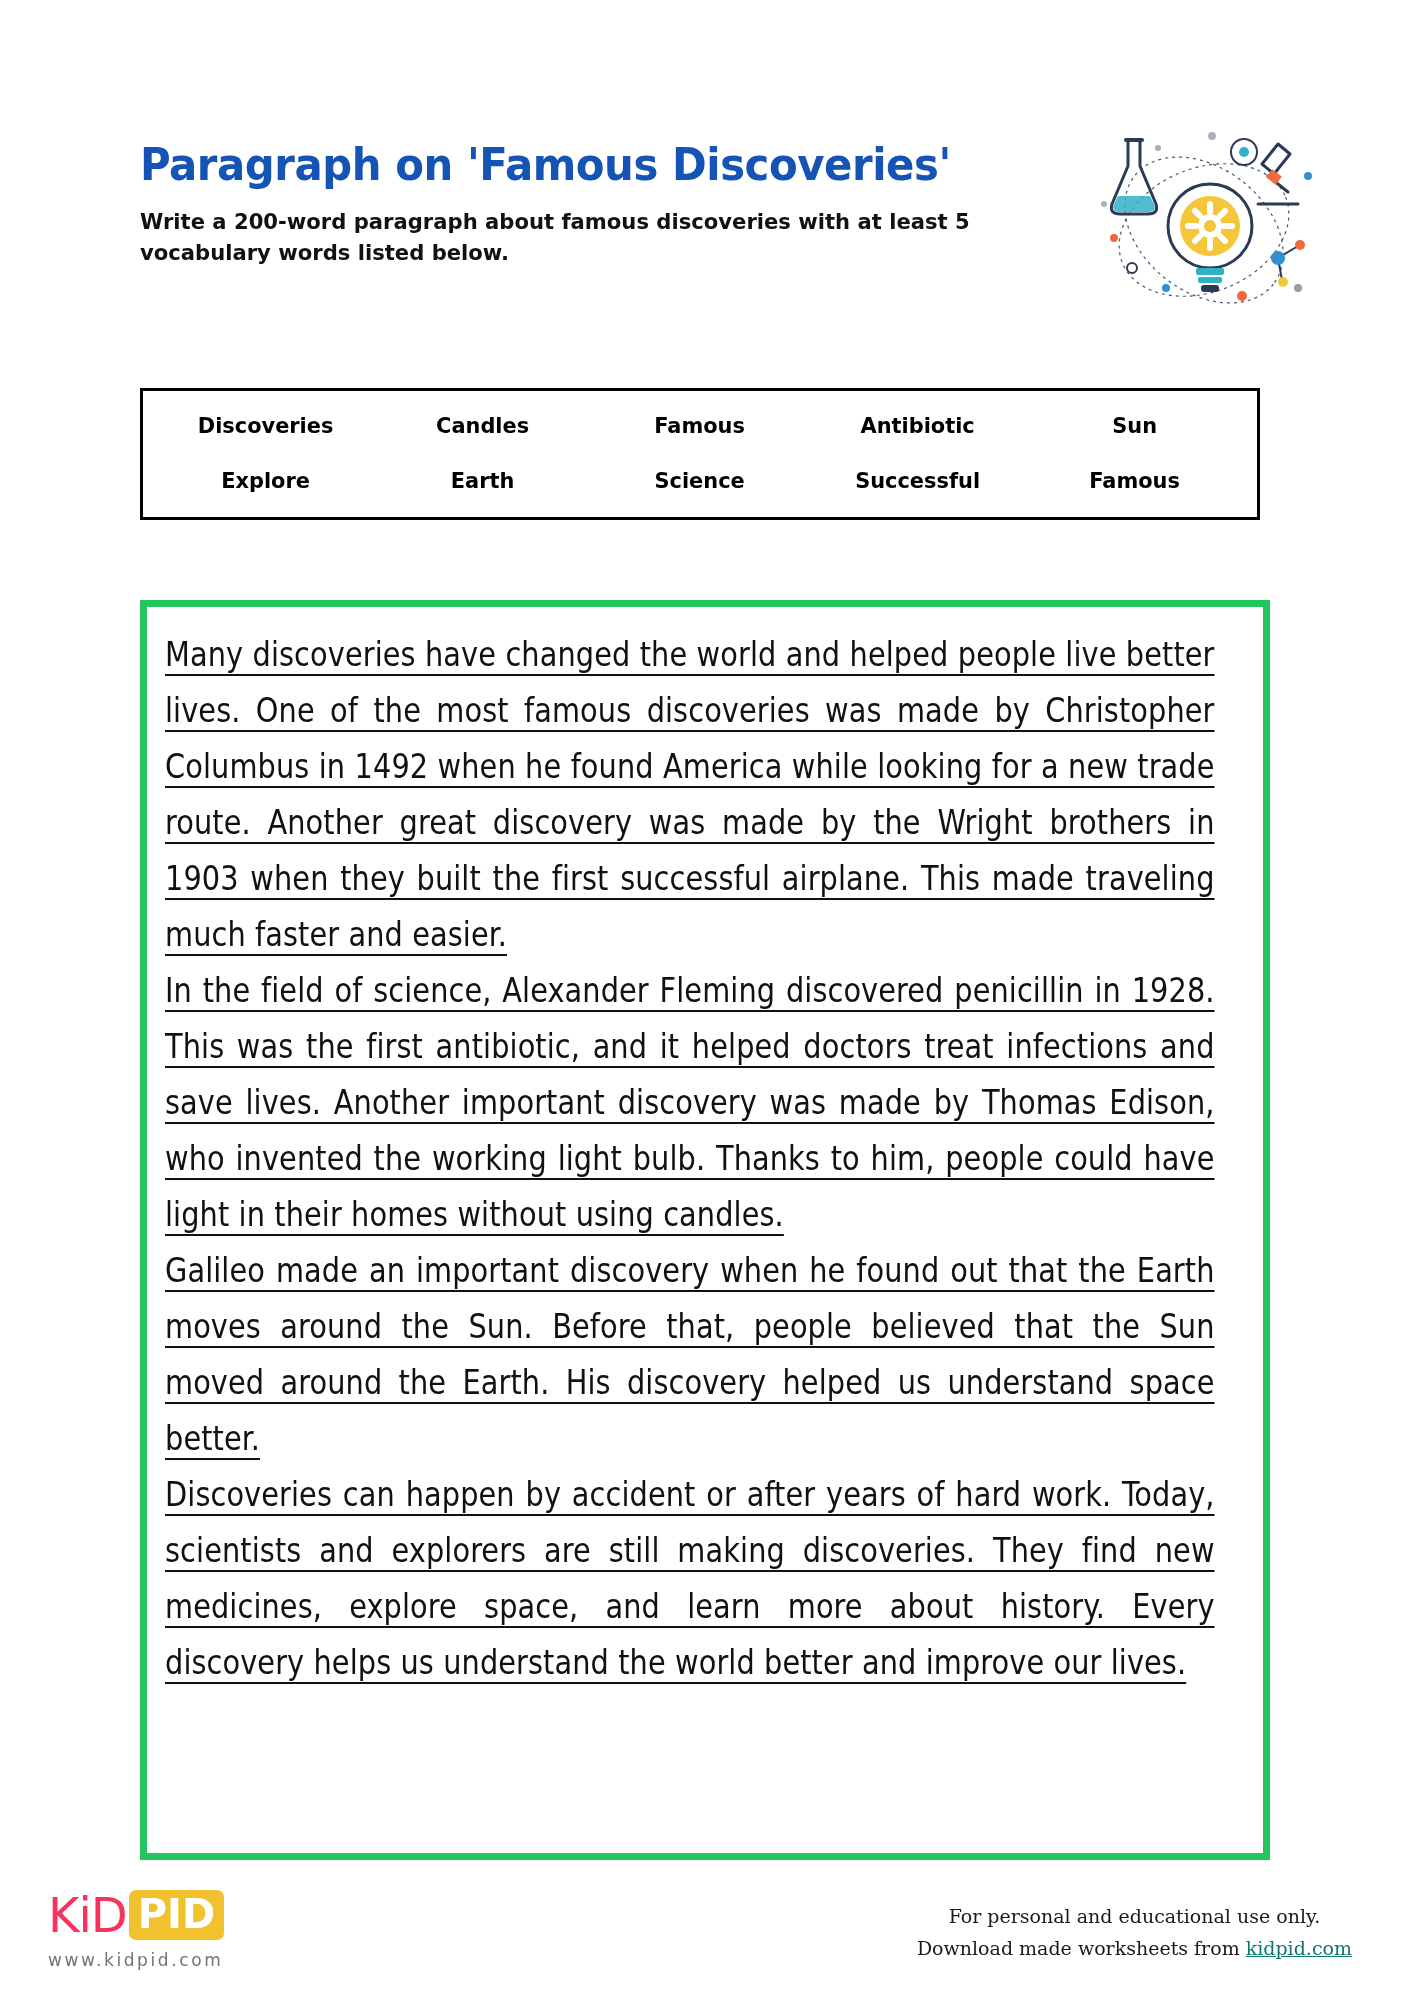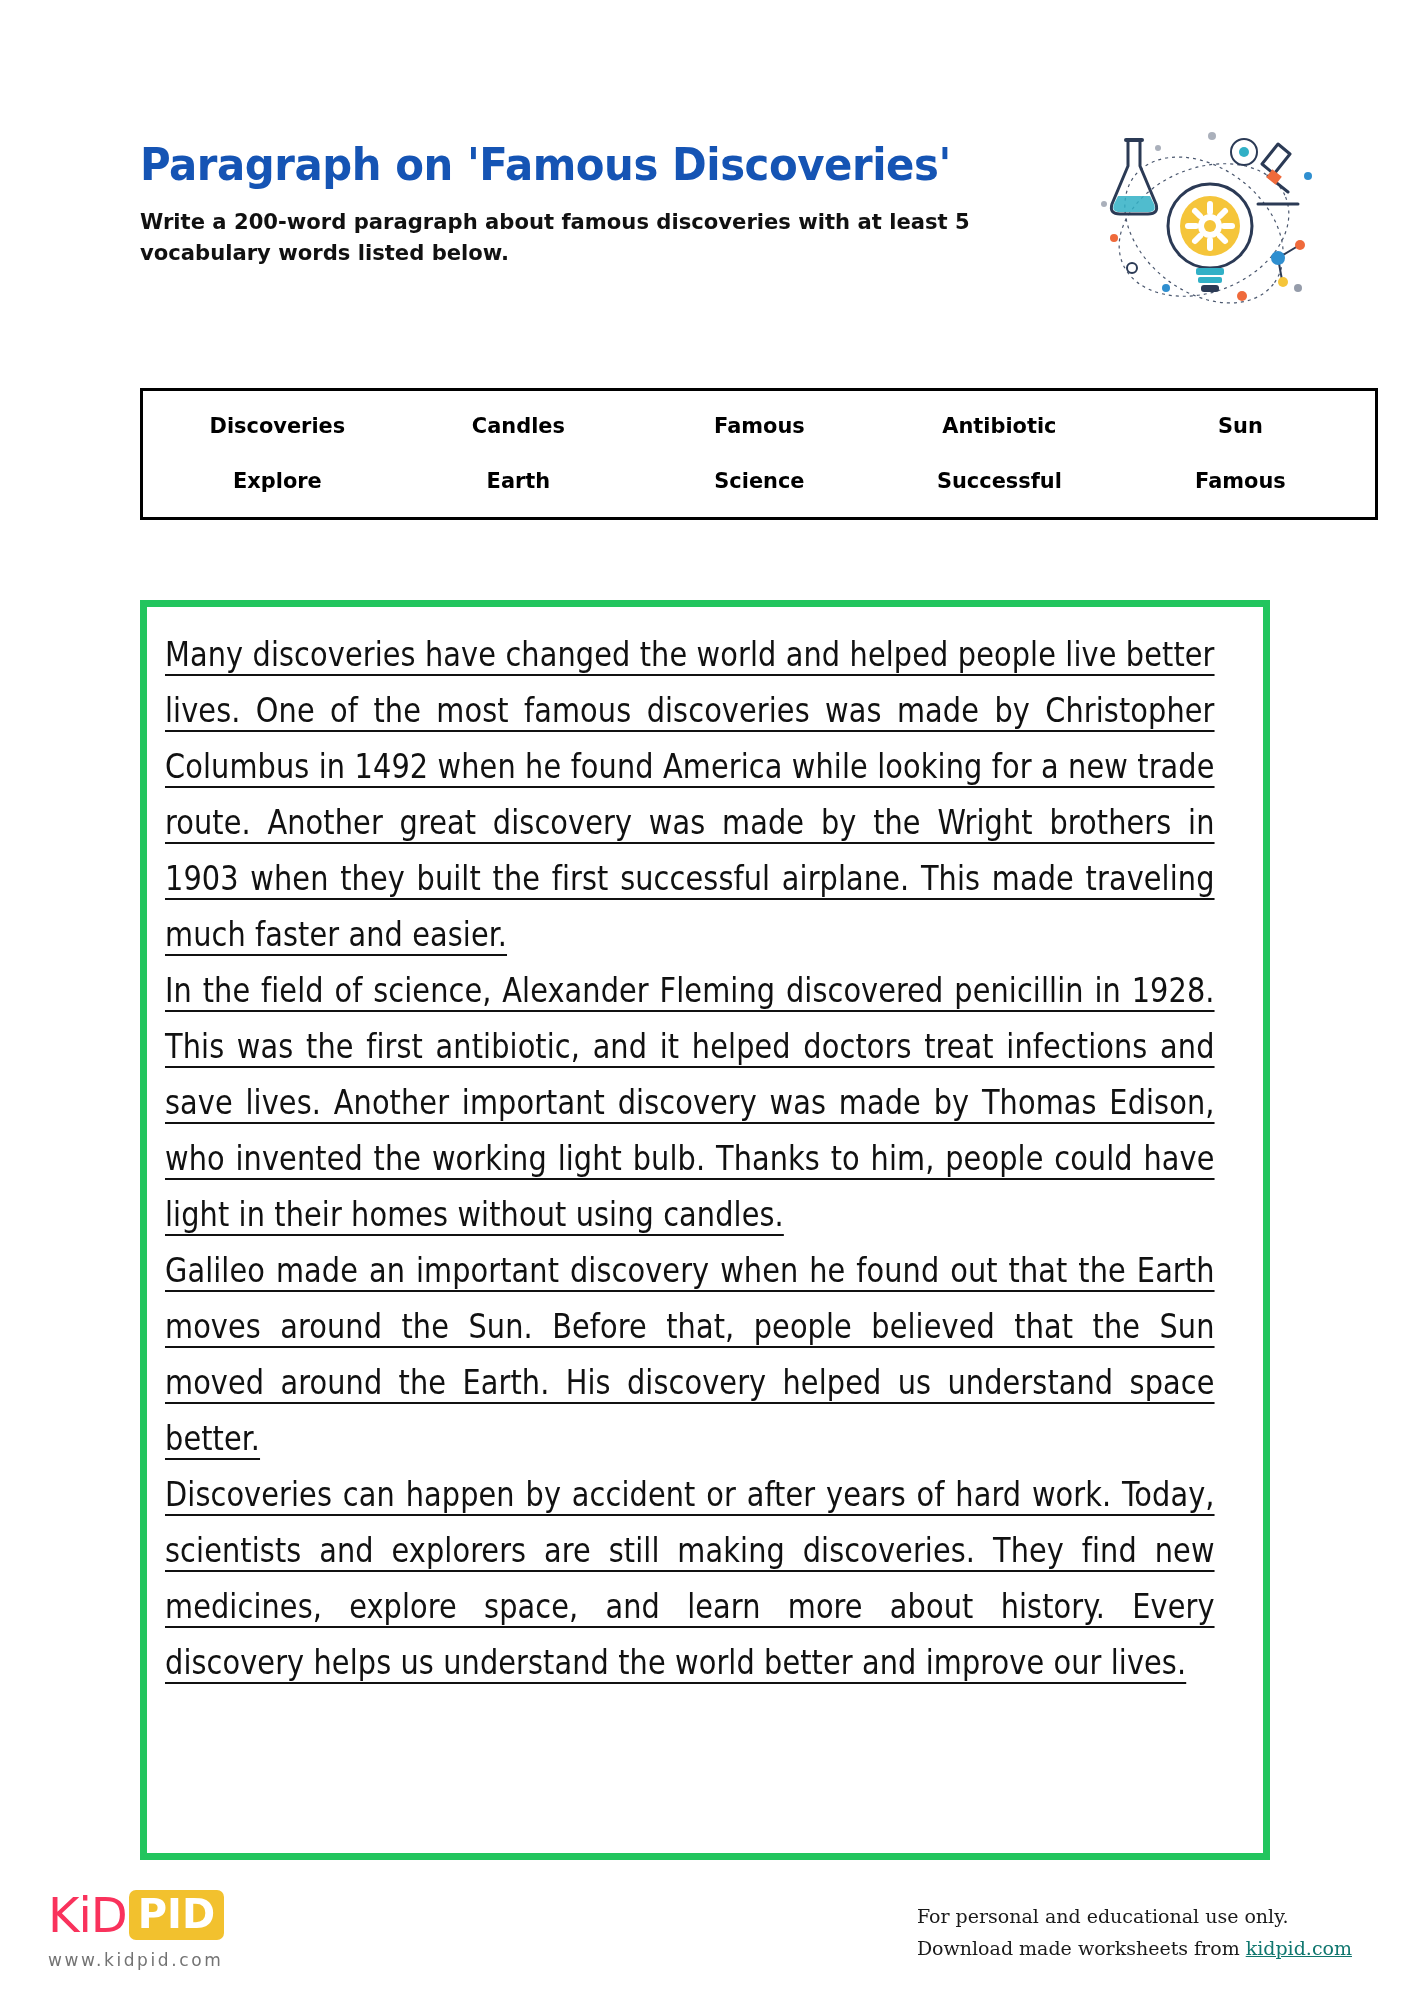--- a/index.html
+++ b/index.html
@@ -59,21 +59,21 @@
     top: 118px;
     width: 230px;
     height: 200px;
   }
 
   
   .vocab-box {
     position: absolute;
     left: 140px;
     top: 388px;
-    width: 1238px;
+    width: 1120px;
     border: 3px solid #000000;
     box-sizing: border-box;
     padding: 22px 14px 24px 14px;
   }
   .vocab-row {
     display: flex;
     width: 100%;
   }
   .vocab-row + .vocab-row {
     margin-top: 30px;
@@ -164,21 +164,21 @@
     font-family: "DejaVu Sans", sans-serif;
     font-size: 17px;
     color: #737373;
     letter-spacing: 2.6px;
     margin-top: 9px;
   }
   .footer-notice {
     position: absolute;
     right: 62px;
     bottom: 36px;
-    text-align: left;
+    text-align: center;
     font-family: "DejaVu Serif", serif;
     font-size: 19px;
     color: #1a1a1a;
     line-height: 1.65;
   }
   .footer-link {
     text-decoration: underline;
     color: #0f766e;
   }
 </style>

